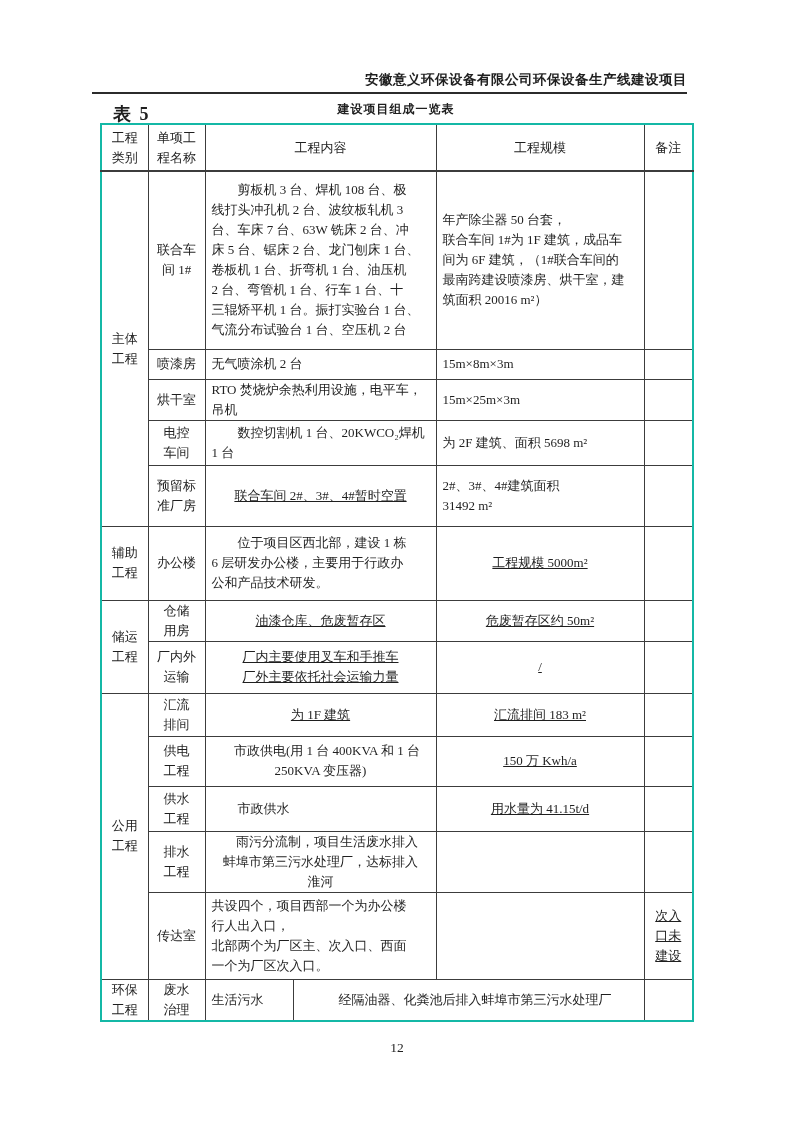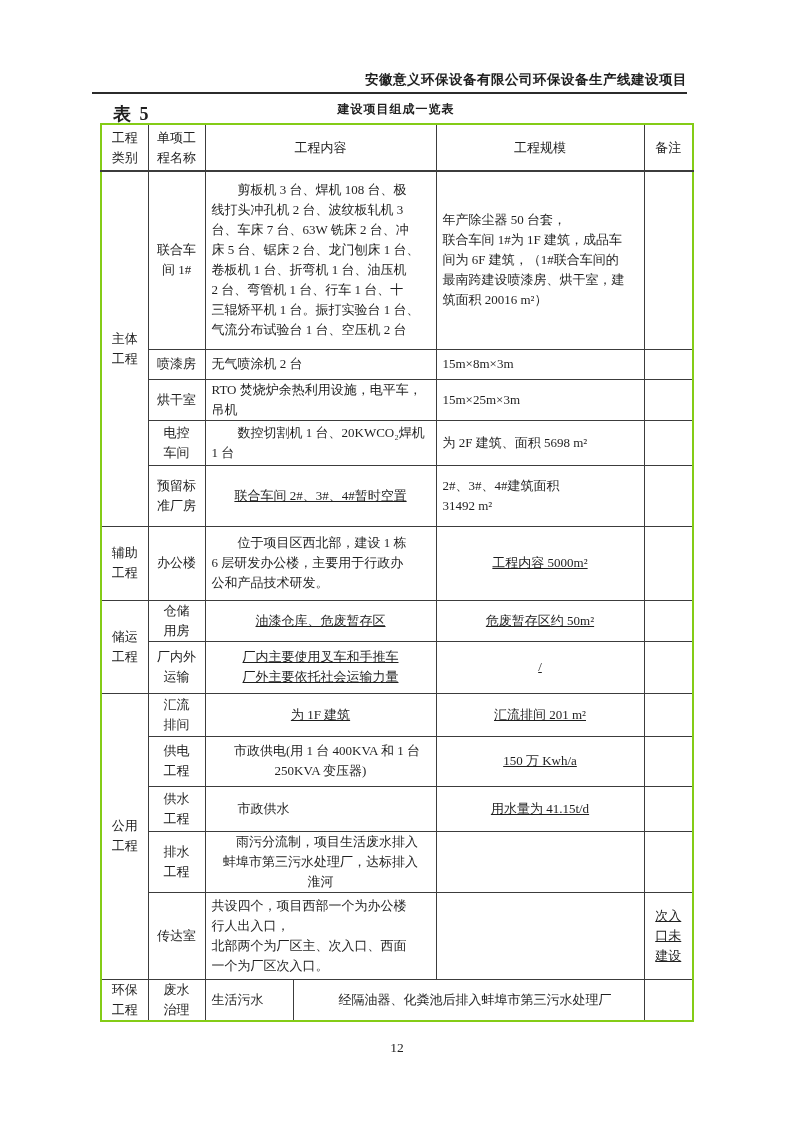--- a/index.html
+++ b/index.html
@@ -30,21 +30,21 @@
     font-weight:bold;font-size:18px;letter-spacing:2px;
   }
   .tbl-title{
     display:inline-block;margin-top:1px;
     font-weight:bold;font-size:12px;letter-spacing:1px;
   }
   table.comp{
     position:absolute;top:123px;left:100px;
     width:592px;
     border-collapse:collapse;table-layout:fixed;
-    border:2px solid #84cc16;
+    border:2px solid #14b8a6;
   }
   table.comp th, table.comp td{
     border:1px solid #3c3c3c;
     padding:0 6px;
     font-size:13px;line-height:20px;
     vertical-align:middle;
     white-space:pre-line;
     overflow:hidden;
     font-weight:normal;
   }
@@ -162,21 +162,21 @@
 31492 m²</td>
         <td class="note"></td>
       </tr>
       <tr class="rf">
         <td class="cat">辅助
 工程</td>
         <td class="name">办公楼</td>
         <td colspan="2" class="aj">位于项目区西北部，建设 1 栋
 6 层研发办公楼，主要用于行政办
 公和产品技术研发。</td>
-        <td class="ac">工程内容 5000m²</td>
+        <td class="ac">工程规模 5000m²</td>
         <td class="note"></td>
       </tr>
       <tr class="rg">
         <td rowspan="2" class="cat">储运
 工程</td>
         <td class="name">仓储
 用房</td>
         <td colspan="2" class="ac">油漆仓库、危废暂存区</td>
         <td class="ac">危废暂存区约 50m²</td>
         <td class="note"></td>
@@ -188,21 +188,21 @@
 厂外主要依托社会运输力量</td>
         <td class="ac">/</td>
         <td class="note"></td>
       </tr>
       <tr class="ri">
         <td rowspan="5" class="cat">公用
 工程</td>
         <td class="name">汇流
 排间</td>
         <td colspan="2" class="ac">为 1F 建筑</td>
-        <td class="ac">汇流排间 201 m²</td>
+        <td class="ac">汇流排间 183 m²</td>
         <td class="note"></td>
       </tr>
       <tr class="rj">
         <td class="name">供电
 工程</td>
         <td colspan="2" class="ai1">市政供电(用 1 台 400KVA 和 1 台
 250KVA 变压器)</td>
         <td class="ac">150 万 Kwh/a</td>
         <td class="note"></td>
       </tr>

